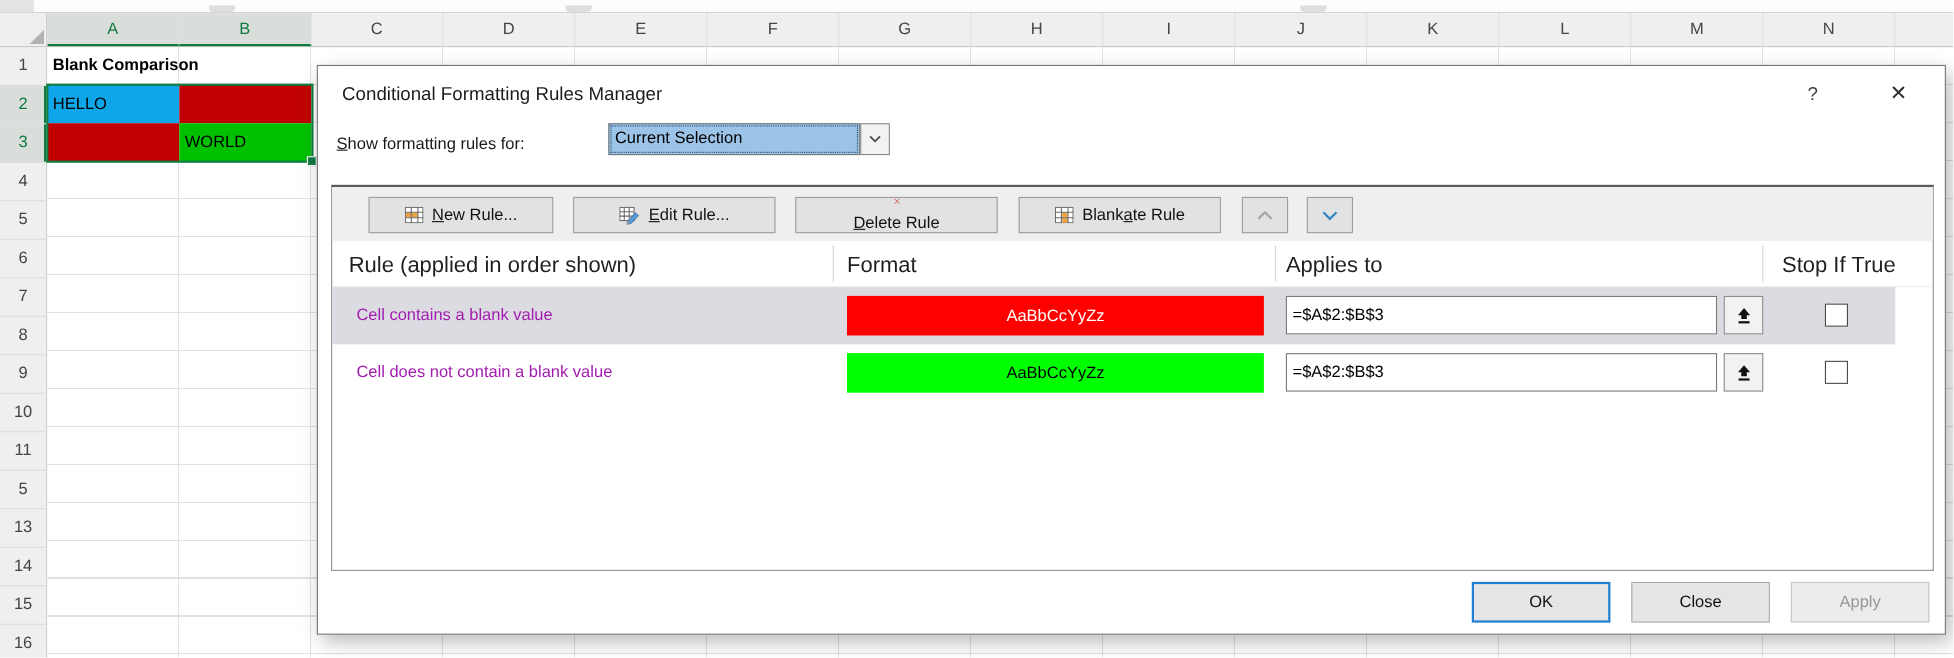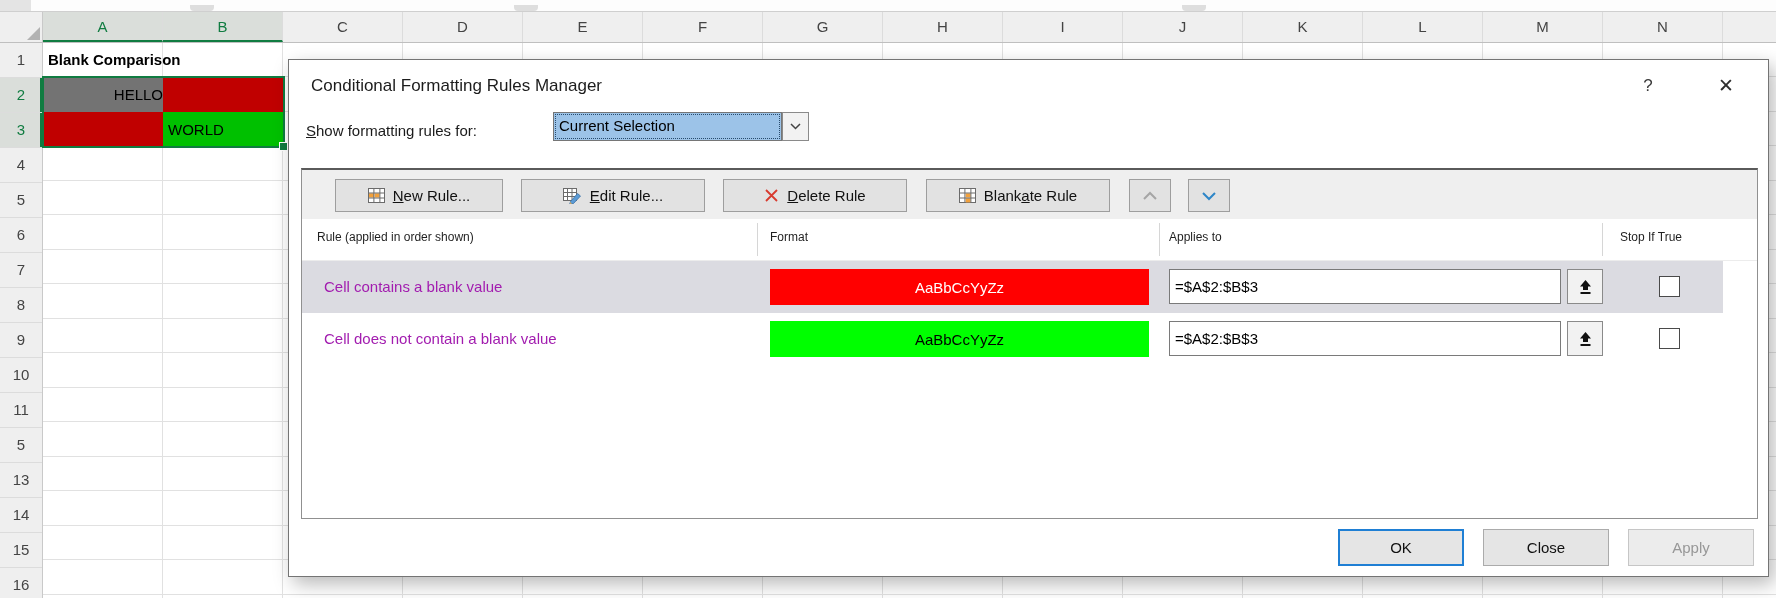--- a/index.html
+++ b/index.html
@@ -61,24 +61,24 @@
                outline:1px dotted #274b6d;outline-offset:-3px;}
   .combo-btn{position:absolute;right:0;top:0;width:27px;height:29px;background:#f2f2f2;
              border:1px solid #8a8a8a;display:flex;align-items:center;justify-content:center;}
 
   .frame{position:absolute;left:12px;top:108px;width:1457px;height:351px;background:#fff;
          border:1px solid #909090;border-top:2px solid #5a5a5a;}
   .toolbar{position:absolute;left:0;top:0;right:0;height:49px;background:#efefef;}
   .tb-btn{position:absolute;top:9px;height:33px;background:#e2e2e2;border:1px solid #9e9e9e;
           display:flex;align-items:center;justify-content:center;gap:8px;font-size:15px;color:#111;}
   .btn-new{left:33px;width:168px;}  .btn-edit{left:219px;width:184px;}
-  .btn-del{left:421px;width:184px;} .btn-dup{left:624px;width:184px;}
+  .btn-del{left:421px;width:184px;flex-direction:column;} .btn-dup{left:624px;width:184px;}
   .btn-up{left:827px;width:42px;}   .btn-down{left:886px;width:42px;}
 
-  .th{position:absolute;top:60px;font-size:12px;color:#1f1f1f;}
+  .th{position:absolute;top:60px;font-size:20px;color:#1f1f1f;}
   .th-rule{left:15px;} .th-format{left:468px;} .th-applies{left:867px;} .th-stop{left:1318px;}
   .th-sep{position:absolute;top:53px;width:1px;height:33px;background:#d6d6d6;}
   .th-underline{position:absolute;top:90px;left:0;right:0;height:1px;background:#ececec;}
 
   .rrow{position:absolute;left:0;right:34px;height:52px;}
   .rrow-1{top:91px;} .rrow-2{top:143px;}
   .rrow.selected{background:#dbdbe1;}
   .rule-name{position:absolute;left:22px;top:0;line-height:52px;font-size:15px;color:#a21caf;}
   .swatch{position:absolute;left:468px;top:8px;width:379px;height:36px;display:flex;
           align-items:center;justify-content:center;font-size:15px;}
@@ -141,21 +141,21 @@
       <div class="row-h">11</div>
       <div class="row-h">5</div>
       <div class="row-h">13</div>
       <div class="row-h">14</div>
       <div class="row-h">15</div>
       <div class="row-h">16</div>
     </div>
 
   <div class="grid"></div>
   <div class="cell cell-a1">Blank Comparison</div>
-  <div class="cell cell-a2" style="background: #737373; text-align: right;">HELLO</div>
+  <div class="cell cell-a2" style="background: #0ea5e9;">HELLO</div>
   <div class="cell cell-b2" style="background: rgb(192, 0, 0);"></div>
   <div class="cell cell-a3" style="background: rgb(192, 0, 0);"></div>
   <div class="cell cell-b3" style="background: rgb(0, 192, 0);">WORLD</div>
   <div class="sel-border"></div>
   <div class="fill-handle"></div>
 
   <div class="dialog">
     <div class="dlg-title">Conditional Formatting Rules Manager</div>
     <div class="dlg-help">?</div>
     <div class="dlg-close">✕</div>

